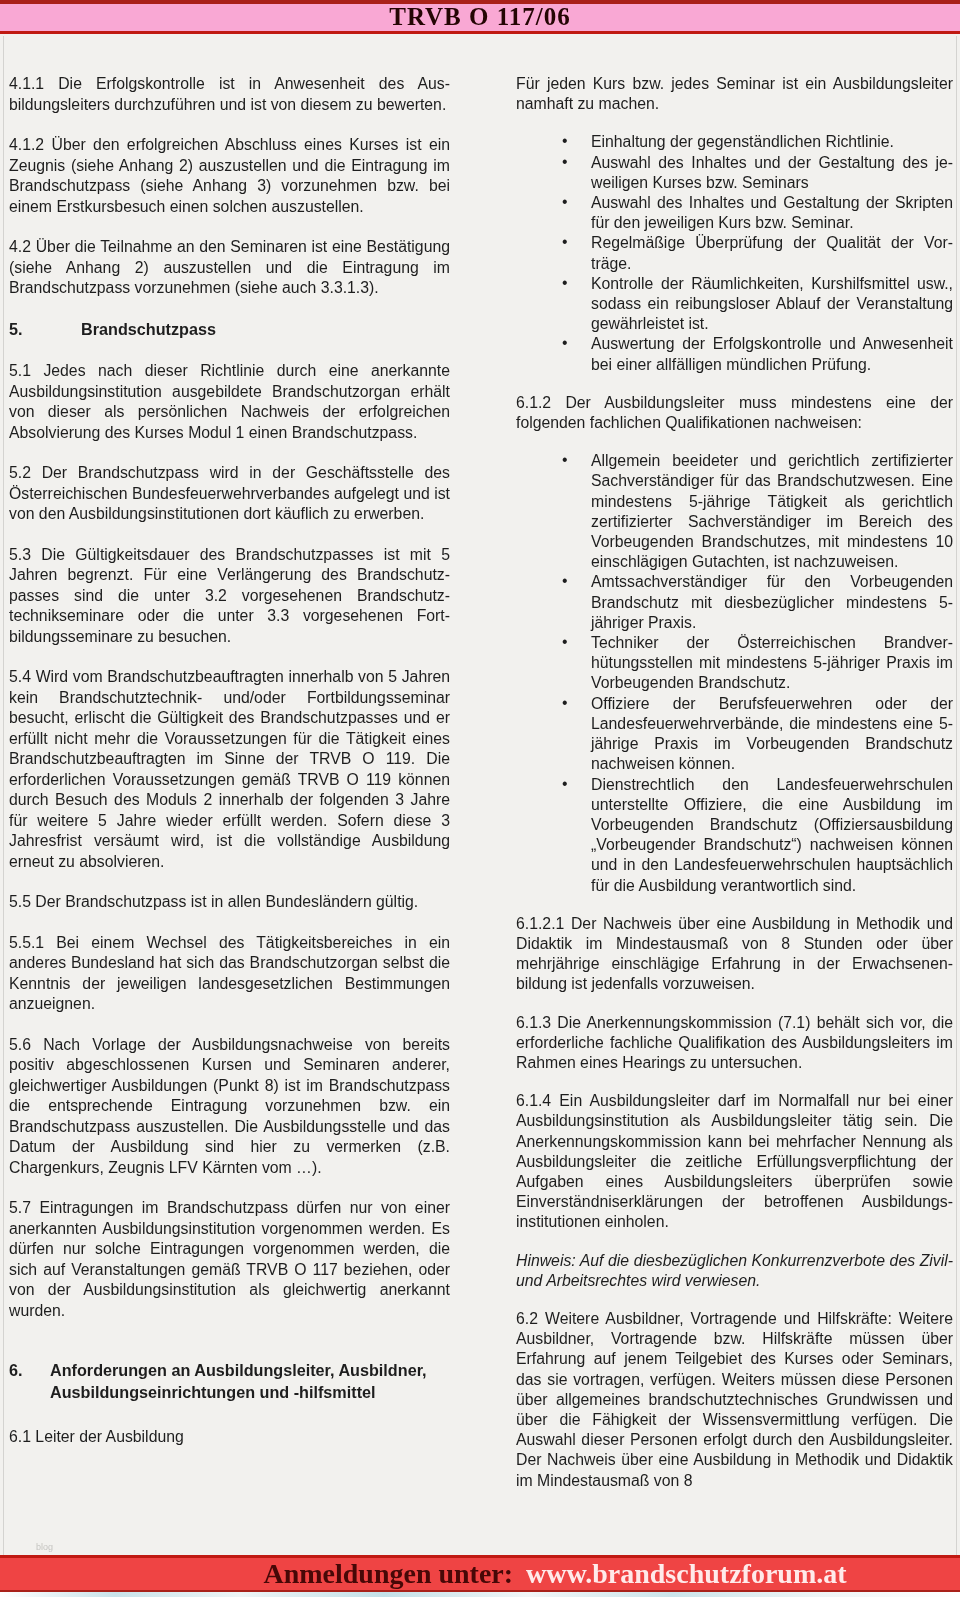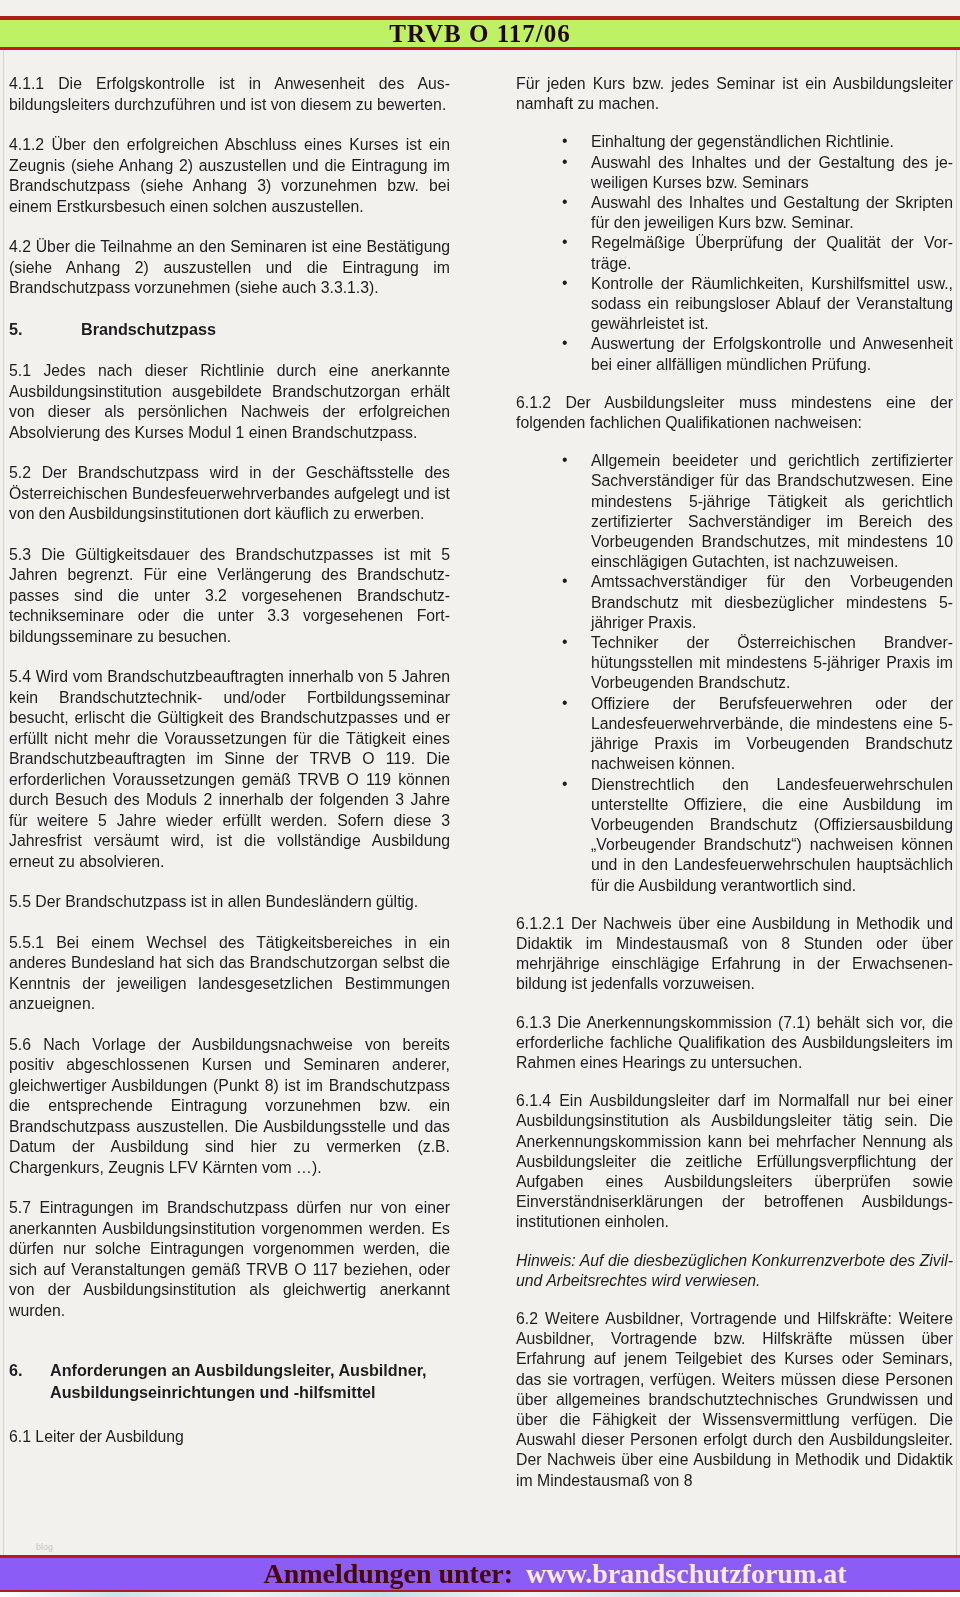--- a/index.html
+++ b/index.html
@@ -8,23 +8,23 @@
     width:960px; height:1597px; position:relative; overflow:hidden;
     background:#f2f1ee; color:#1e1e1e;
     font-family:"Liberation Sans","DejaVu Sans",sans-serif;
   }
   .page-edge { position:absolute; top:36px; bottom:6px; width:1px; background:#d4d3d0; }
   .edge-left  { left:3px; }
   .edge-right { right:3px; }
 
   
   .header-bar {
-    position:absolute; top:16px; left:0; width:960px; height:34px;
-    background:#bef264; border-top:4px solid #a9211a; border-bottom:3px solid #c01a12;
-    display:flex; align-items:center; justify-content:center;
+    position:absolute; top:0; left:0; width:960px; height:34px;
+    background:#f9a8d4; border-top:4px solid #a9211a; border-bottom:3px solid #c01a12;
+    display:flex; align-items:flex-end; justify-content:center;
   }
   .header-title {
     font-family:"Liberation Serif","DejaVu Serif",serif;
     font-weight:700; font-size:25px; letter-spacing:1px; color:#250504;
   }
 
   
   .columns { position:absolute; top:74px; left:9px; width:944px; display:flex; }
   .col-left  { width:441px; }
   .col-gap   { width:66px; flex:none; }
@@ -49,21 +49,21 @@
     position:relative; padding-left:75px; text-align:justify;
     font-size:15.8px; line-height:20.2px;
   }
   .bullet-glyph { position:absolute; left:46px; top:-1px; }
 
   .hinweis { font-style:italic; }
 
   
   .footer-bar {
     position:absolute; top:1555px; left:0; width:960px; height:37px; z-index:5;
-    background:#8b5cf6; border-top:3px solid #c01a12; border-bottom:2px solid #a9211a;
+    background:#ef4444; border-top:3px solid #c01a12; border-bottom:2px solid #a9211a;
     display:flex; align-items:center; justify-content:center; padding-left:150px; gap:13px;
     font-family:"Liberation Serif","DejaVu Serif",serif; font-weight:700; font-size:28px;
   }
   .footer-label { color:#470807; }
   .footer-url   { color:#ffeaea; }
 
   .bottom-strip {
     position:absolute; top:1592px; left:0; width:960px; height:5px; z-index:6;
     background:linear-gradient(90deg,#ffffff,#c9e3ea 12%,#eef5f6 25%,#c3e0e8 40%,#f2f6f7 55%,#cbe4ea 70%,#eef4f5 85%,#ffffff);
   }

